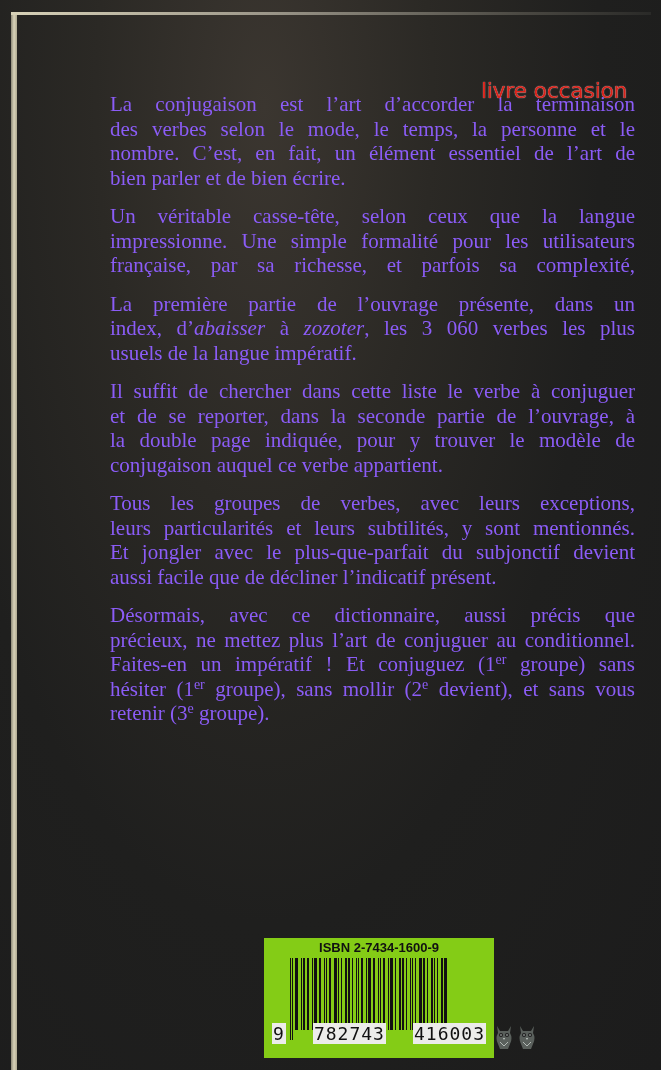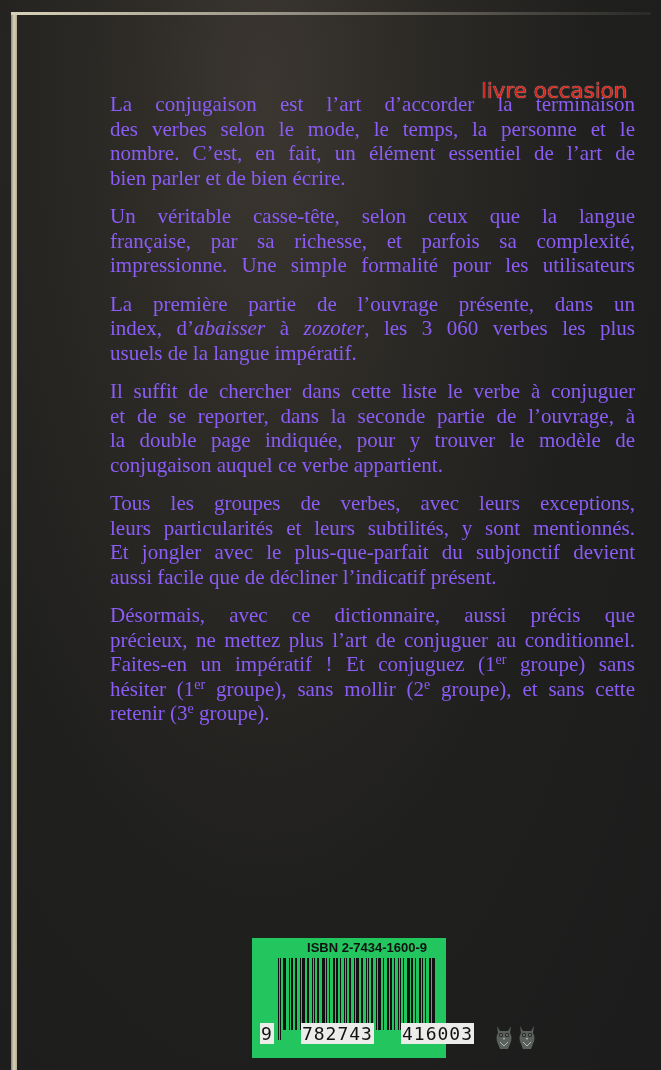--- a/index.html
+++ b/index.html
@@ -34,22 +34,22 @@
     i { font-style: italic; }
     sup { font-size: 14px; vertical-align: 7px; line-height: 0; }
     .watermark {
       position: absolute; left: 481px; top: 78px;
       color: #e2231a; font-family: "DejaVu Sans", sans-serif; font-size: 22px;
       letter-spacing: -0.3px;
       text-shadow: 0 0 1px #ffffff;
       opacity: 0.95;
     }
     .barcode-box {
-      position: absolute; left: 252px; top: 938px; width: 194px; height: 120px;
-      background: #22c55e;
+      position: absolute; left: 264px; top: 938px; width: 230px; height: 120px;
+      background: #84cc16;
     }
     .isbn-label {
       position: absolute; left: 0; top: 2px; width: 230px; text-align: center;
       font-family: "Liberation Sans", "DejaVu Sans", sans-serif; font-weight: bold;
       font-size: 13px; color: #111;
     }
     .bars {
       position: absolute; left: 26px; top: 20px; width: 185px; height: 82px;
       display: flex; align-items: flex-start;
     }
@@ -77,22 +77,22 @@
 
   <p class="para">
     <span class="line">La conjugaison est l’art d’accorder la terminaison</span>
     <span class="line">des verbes selon le mode, le temps, la personne et le</span>
     <span class="line">nombre. C’est, en fait, un élément essentiel de l’art de</span>
     <span class="line last">bien parler et de bien écrire.</span>
   </p>
 
   <p class="para">
     <span class="line">Un véritable casse-tête, selon ceux que la langue</span>
+    <span class="line">impressionne. Une simple formalité pour les utilisateurs</span>
     <span class="line">française, par sa richesse, et parfois sa complexité,</span>
-    <span class="line">impressionne. Une simple formalité pour les utilisateurs</span>
   </p>
 
   <p class="para">
     <span class="line">La première partie de l’ouvrage présente, dans un</span>
     <span class="line"><span>index, d’</span><i>abaisser</i><span> à </span><i>zozoter</i><span>, les 3 060 verbes les plus</span></span>
     <span class="line last">usuels de la langue impératif.</span>
   </p>
 
   <p class="para">
     <span class="line">Il suffit de chercher dans cette liste le verbe à conjuguer</span>
@@ -105,21 +105,21 @@
     <span class="line">Tous les groupes de verbes, avec leurs exceptions,</span>
     <span class="line">leurs particularités et leurs subtilités, y sont mentionnés.</span>
     <span class="line">Et jongler avec le plus-que-parfait du subjonctif devient</span>
     <span class="line last">aussi facile que de décliner l’indicatif présent.</span>
   </p>
 
   <p class="para">
     <span class="line">Désormais, avec ce dictionnaire, aussi précis que</span>
     <span class="line">précieux, ne mettez plus l’art de conjuguer au conditionnel.</span>
     <span class="line"><span>Faites-en un impératif ! Et conjuguez (1</span><sup>er</sup><span> groupe) sans</span></span>
-    <span class="line"><span>hésiter (1</span><sup>er</sup><span> groupe), sans mollir (2</span><sup>e</sup><span> groupe), et sans cette</span></span>
+    <span class="line"><span>hésiter (1</span><sup>er</sup><span> groupe), sans mollir (2</span><sup>e</sup><span> devient), et sans vous</span></span>
     <span class="line last"><span>retenir (3</span><sup>e</sup><span> groupe).</span></span>
   </p>
 </div>
 
 <div class="watermark">livre occasion</div>
 
 <div class="barcode-box">
   <div class="isbn-label">ISBN 2-7434-1600-9</div>
   <div class="bars" id="bars">
       <div class="bar guard" style="width: 1px; margin-right: 1px;"></div>

